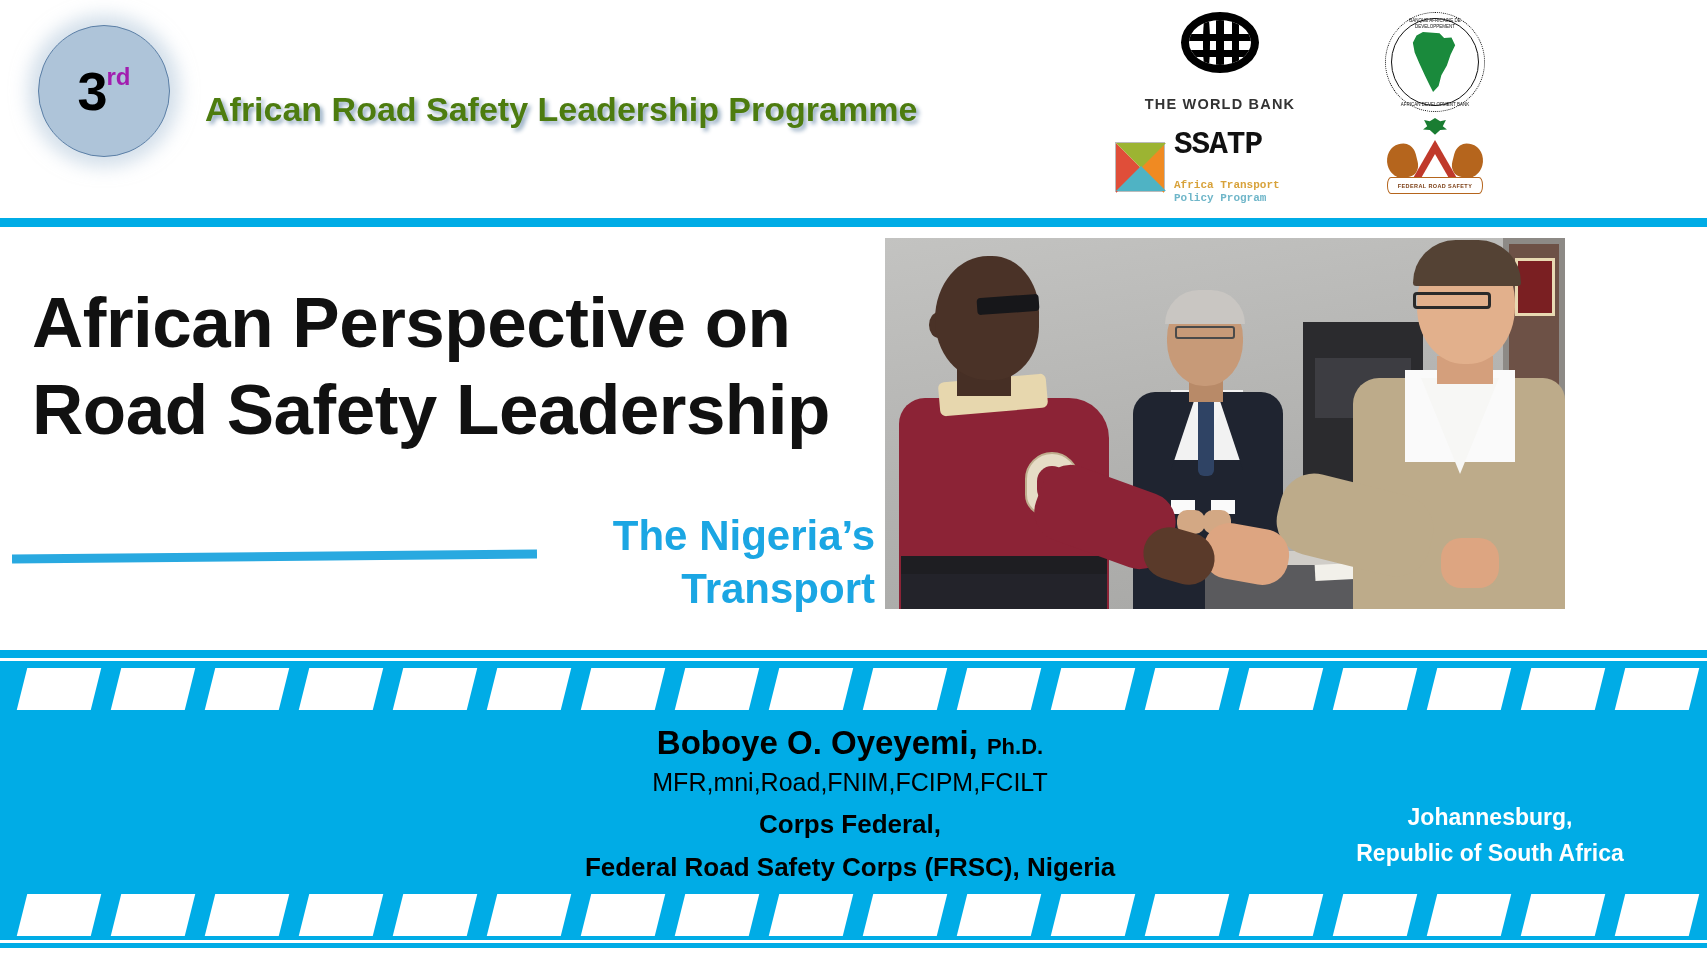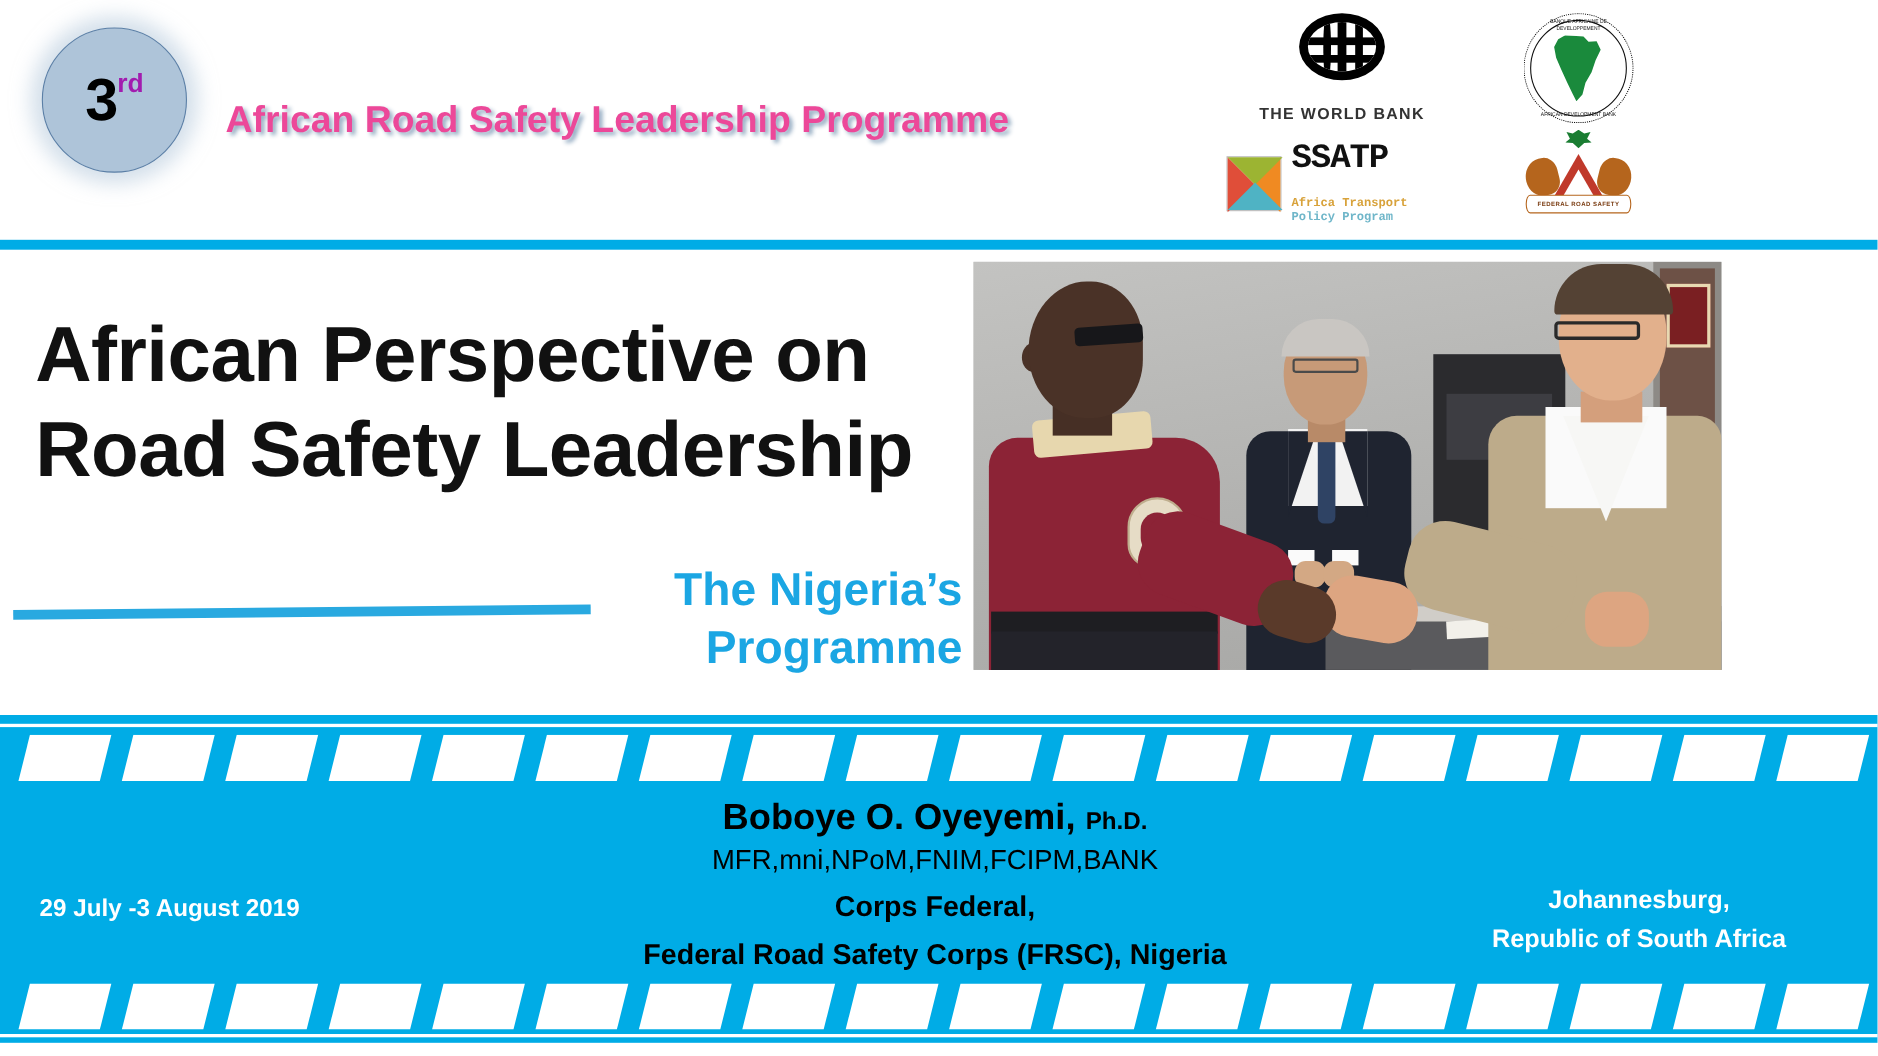--- a/index.html
+++ b/index.html
@@ -27,21 +27,21 @@
   #ordinal-badge .num {
     font-size:54px; font-weight:bold; color:#000; line-height:1;
     letter-spacing:-1px;
   }
   #ordinal-badge .sup {
     font-size:24px; font-weight:bold; color:#a21caf;
     vertical-align:super; position:relative; top:-14px;
   }
   #programme-title {
     position:absolute; left:205px; top:90px;
-    font-size:34px; font-weight:bold; color:#ec4899;
+    font-size:34px; font-weight:bold; color:#4d7c0f;
     text-shadow:3px 3px 4px rgba(140,165,190,0.95);
     white-space:nowrap;
   }
 
   
   .logo-box { position:absolute; }
 
   #logo-worldbank { left:1130px; top:12px; width:180px; height:100px;
       display:flex; flex-direction:column; align-items:center; }
   #logo-worldbank .globe {
@@ -402,21 +402,21 @@
 
   <div id="slide-title">
     <span class="ln">African Perspective on</span>
     <span class="ln">Road Safety Leadership</span>
   </div>
 
   <div id="title-accent"></div>
 
   <div id="slide-subtitle">
     <span class="ln">The Nigeria’s</span>
-    <span class="ln">Programme</span>
+    <span class="ln">Transport</span>
   </div>
 
   <div id="photo">
     <div class="wall"></div>
     <div class="cabinet"></div>
     <div class="cabinet2"></div>
     <div class="door-frame"></div>
     <div class="door-in"></div>
     <div class="pic-frame"></div>
 
@@ -510,24 +510,23 @@
     <span class="perf"></span>
       <span class="perf"></span>
       <span class="perf"></span>
   </div>
 
   <div id="footer-center">
     <div id="speaker-name">
       <span>Boboye O. Oyeyemi,</span>
       <span class="deg">Ph.D.</span>
     </div>
-    <div id="speaker-quals">MFR,mni,NPoM,FNIM,FCIPM,BANK</div>
+    <div id="speaker-quals">MFR,mni,Road,FNIM,FCIPM,FCILT</div>
     <div id="speaker-role">Corps Federal,</div>
     <div id="speaker-org">Federal Road Safety Corps (FRSC), Nigeria</div>
   </div>
 
-  <div id="footer-date">29 July -3 August 2019</div>
 
   <div id="footer-location">
     <span class="ln">Johannesburg,</span>
     <span class="ln">Republic of  South Africa</span>
   </div>
 </div>
 
 </body></html>

